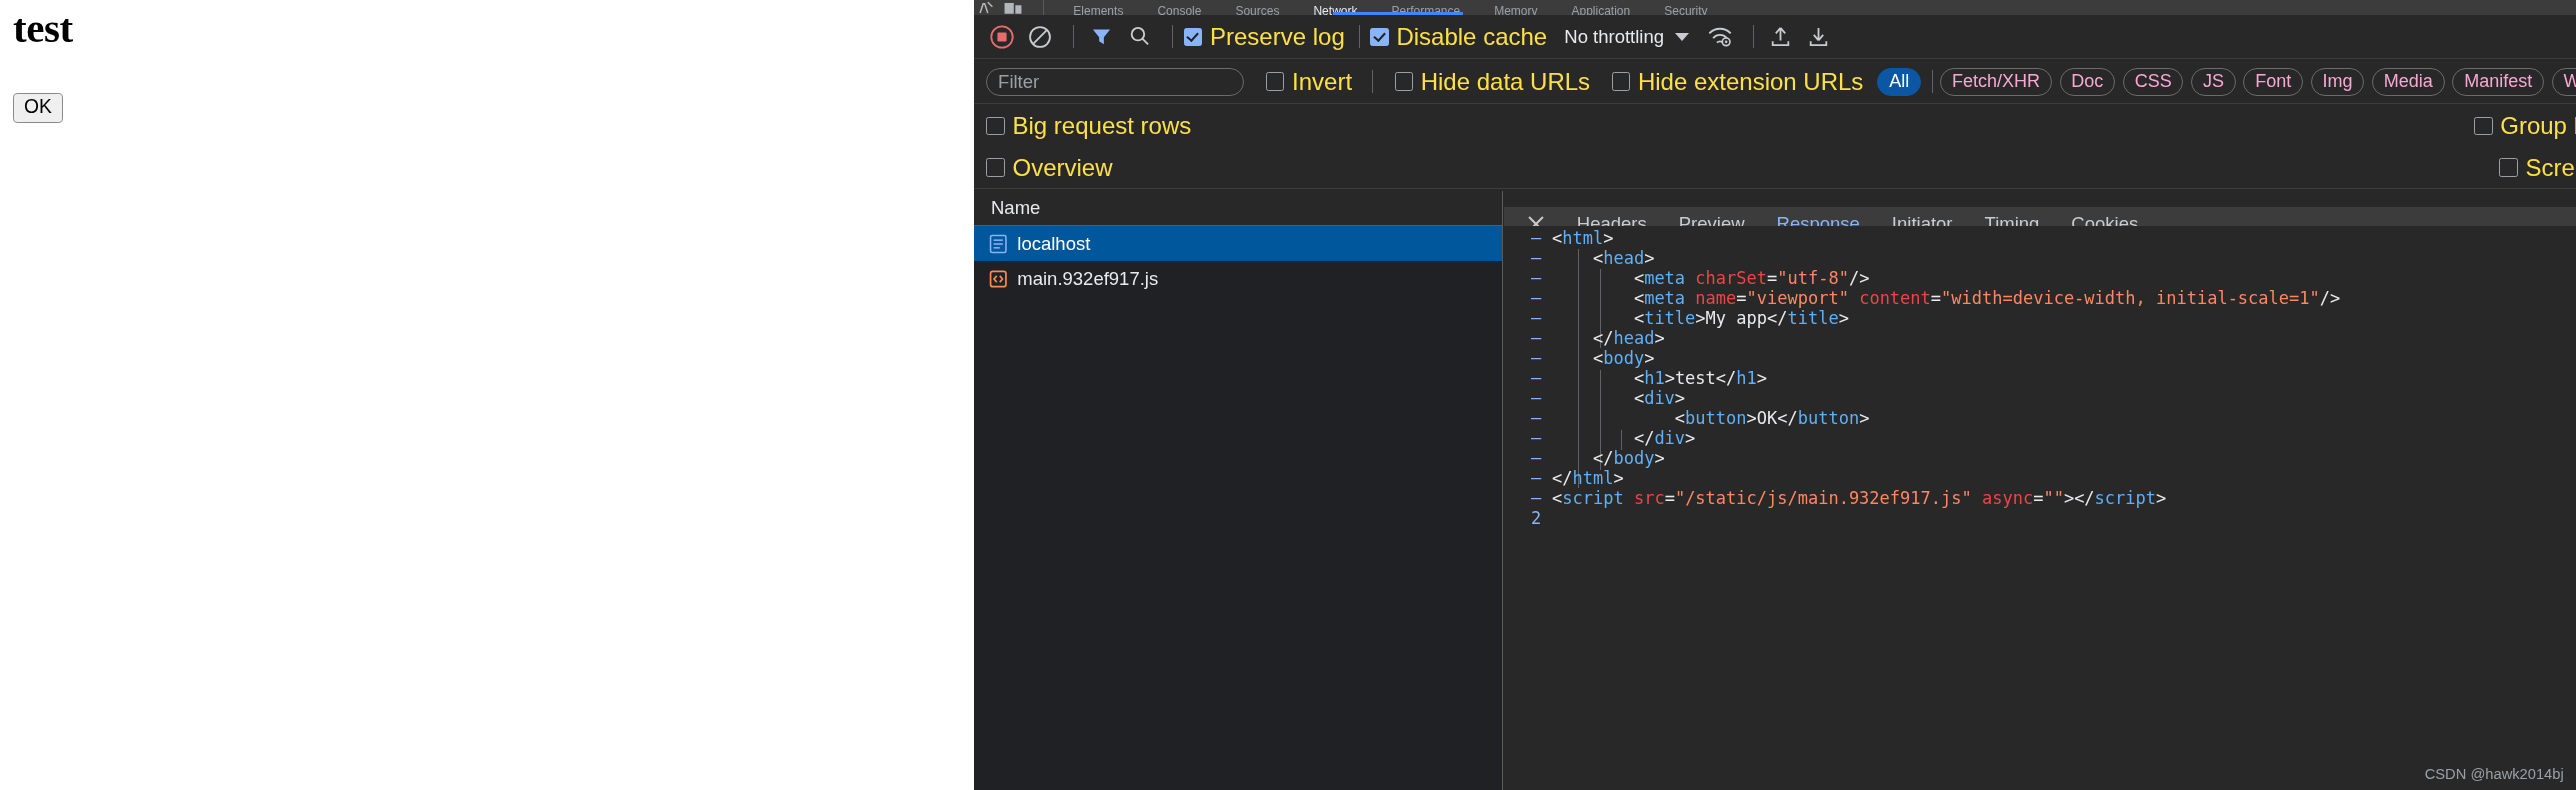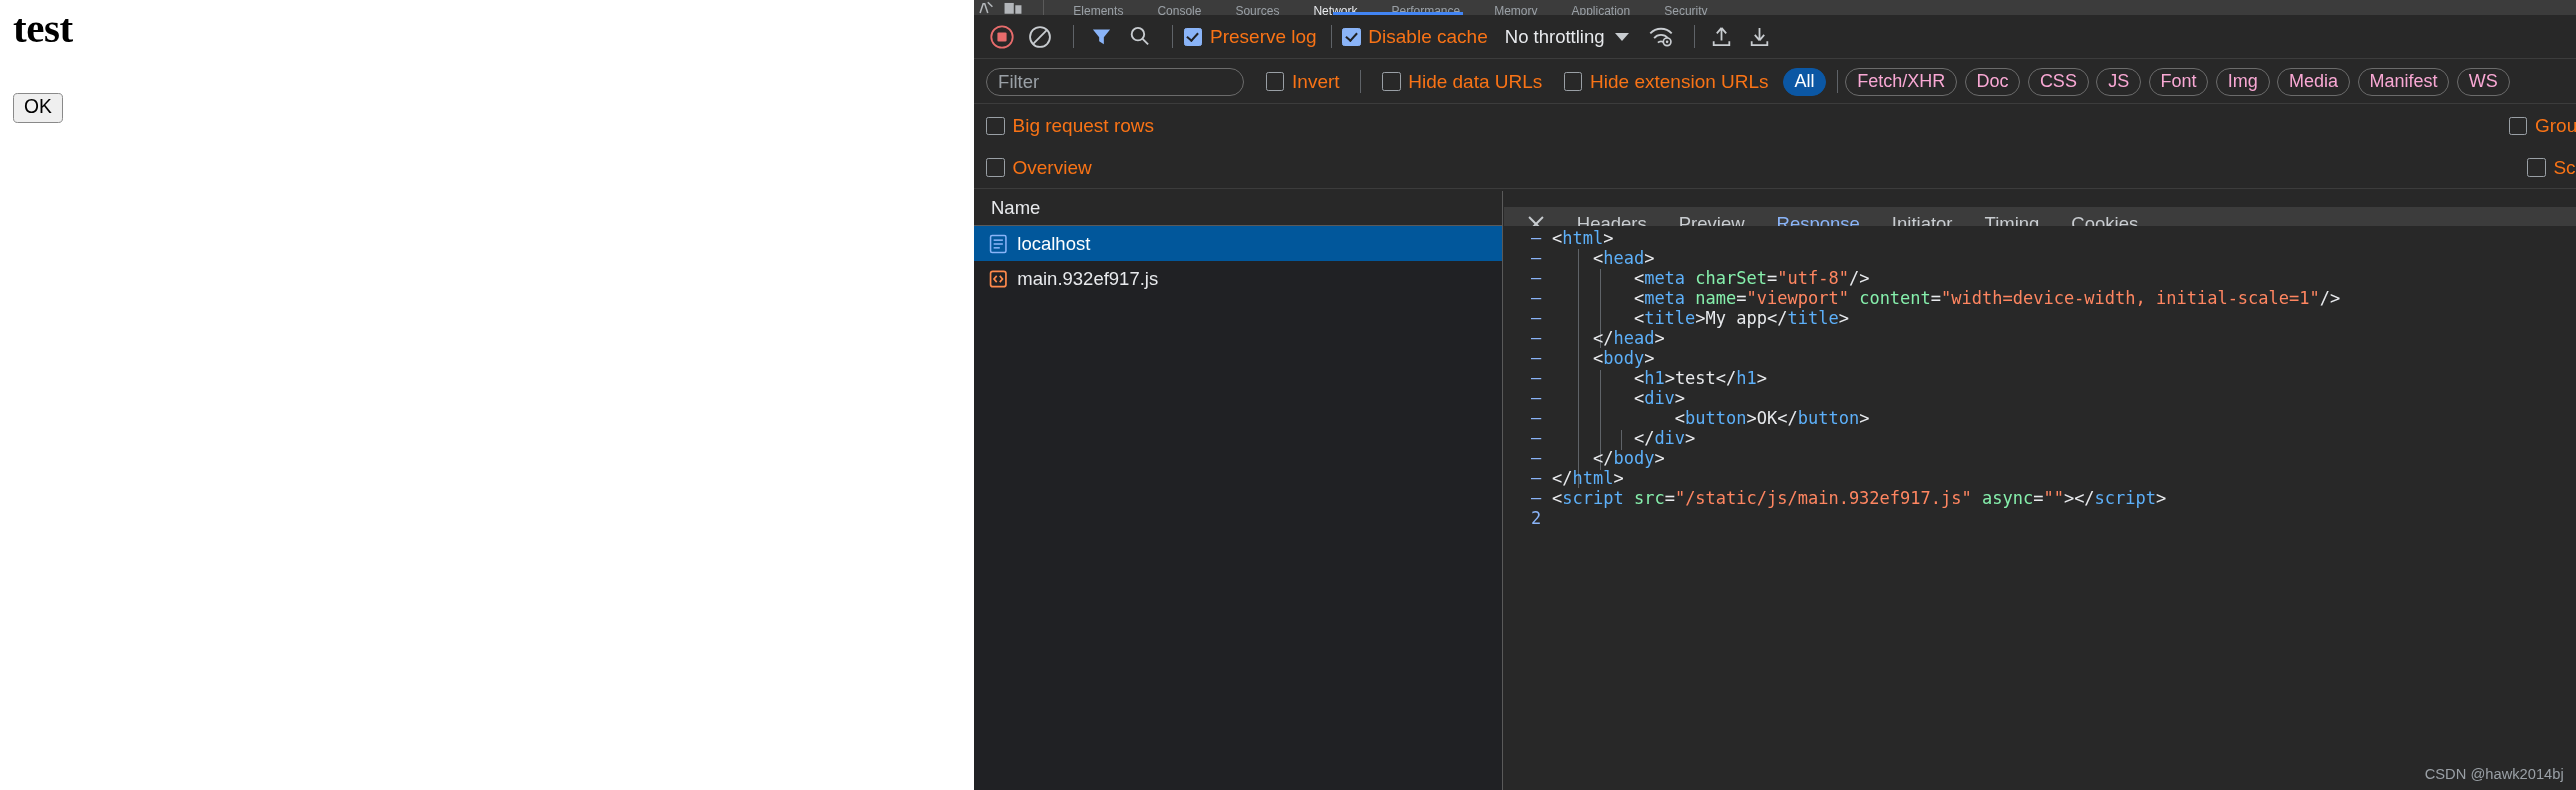--- a/index.html
+++ b/index.html
@@ -163,22 +163,22 @@
     content: "";
     position: absolute;
     left: 4.6px; top: 1.5px;
     width: 4.6px; height: 9.3px;
     border: solid #202124;
     border-width: 0 2.3px 2.3px 0;
     transform: rotate(42deg);
   }
   .tb-check-label {
     margin-left: 7.7px;
-    font-size: 19px;
-    color: #f97316;
+    font-size: 24px;
+    color: #fde047;
   }
   .tb-throttle {
     font-size: 18.5px;
     color: #e8eaed;
     margin-left: 14px;
     margin-right: 10.8px;
   }
   .tb-caret {
     width: 0; height: 0;
     border-left: 7px solid transparent;
@@ -393,21 +393,21 @@
     display: inline-block;
     width: 48px;
     text-align: right;
     color: #8ab4f8;
     padding-right: 10.8px;
     box-sizing: border-box;
     user-select: none;
   }
   .ctext { display: inline; }
   .tag { color: #5db0f9; }
-  .attr { color: #86efac; }
+  .attr { color: #ef4444; }
   .val { color: #ff8661; }
   .punc { color: #e8eaed; }
   .txt { color: #e8eaed; }
 
   
   .iguide {
     position: absolute;
     width: 0.8px;
     background: #5f6368;
   }

